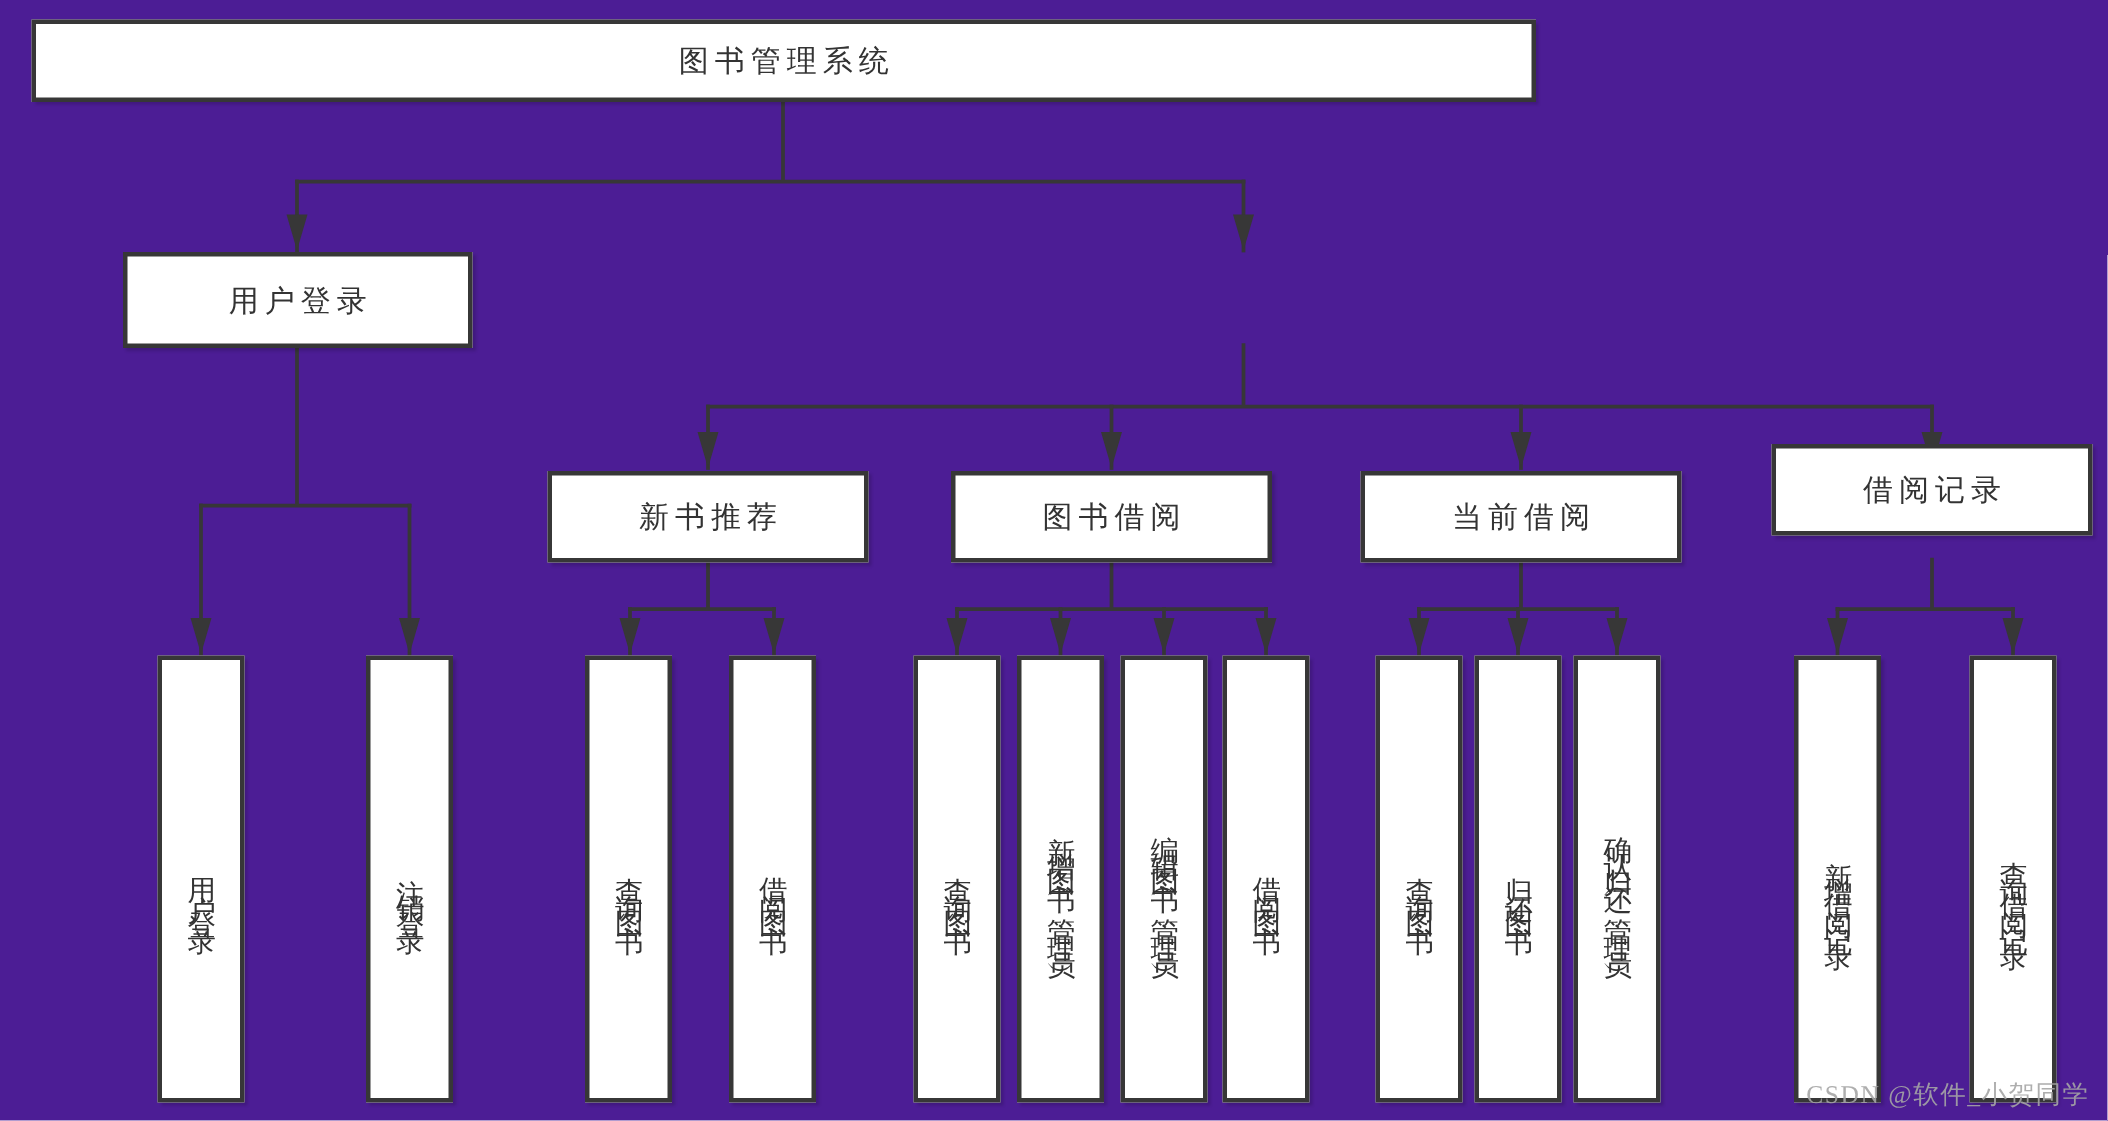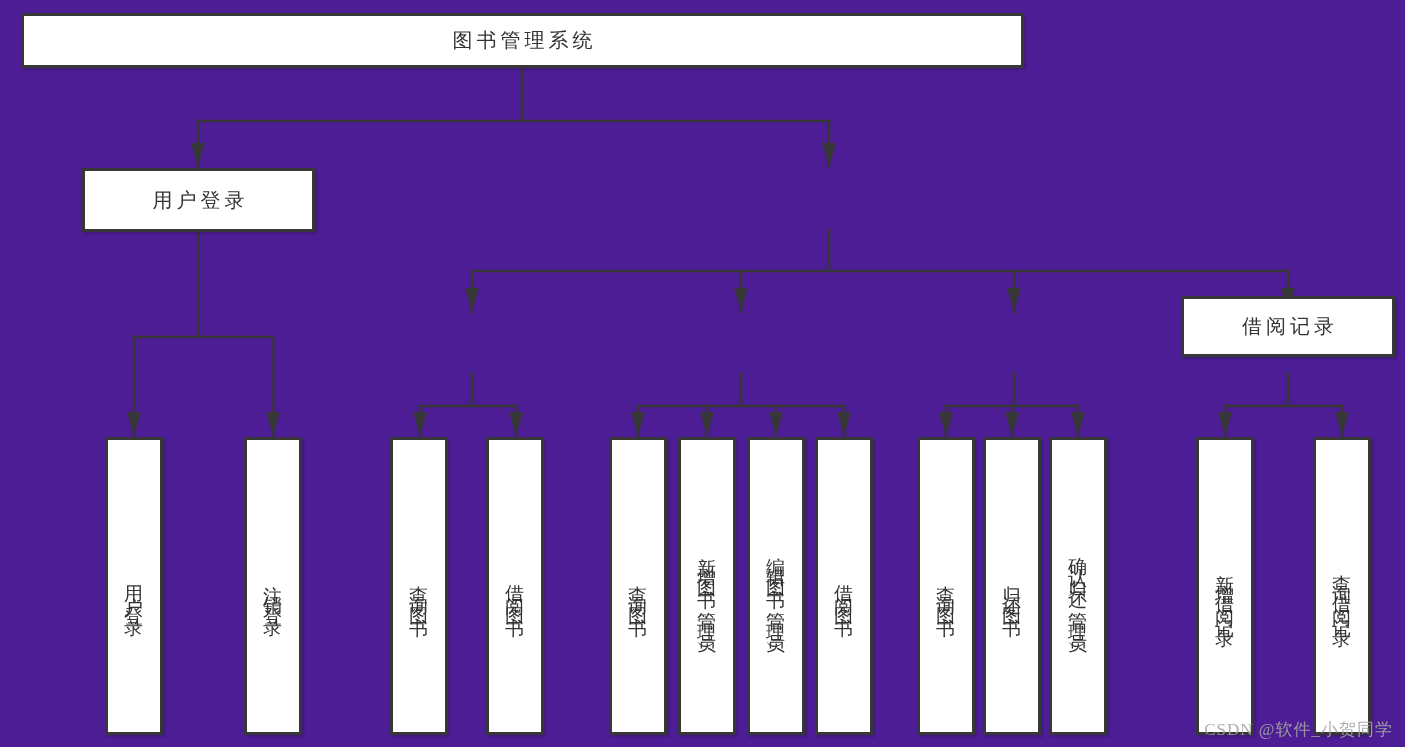--- a/index.html
+++ b/index.html
@@ -104,20 +104,29 @@
   </svg>
 
   <div class="node h" style="left:21px; top:13px; width:1003px; height:55px;">
     <span>图书管理系统</span>
   </div>
 
   <div class="node h" style="left:82px; top:168px; width:233px; height:64px;">
     <span>用户登录</span>
   </div>
 
+  <div class="node h" style="left:365px; top:314px; width:214px; height:61px;">
+    <span>新书推荐</span>
+  </div>
+  <div class="node h" style="left:634px; top:314px; width:214px; height:61px;">
+    <span>图书借阅</span>
+  </div>
+  <div class="node h" style="left:907px; top:314px; width:214px; height:61px;">
+    <span>当前借阅</span>
+  </div>
   <div class="node h" style="left:1181px; top:296px; width:214px; height:61px;">
     <span>借阅记录</span>
   </div>
 
   <div class="node v" style="left:105px; top:437px; width:58px; height:298px;">
     <span>用户登录</span>
   </div>
   <div class="node v" style="left:244px; top:437px; width:58px; height:298px;">
     <span>注销登录</span>
   </div>

